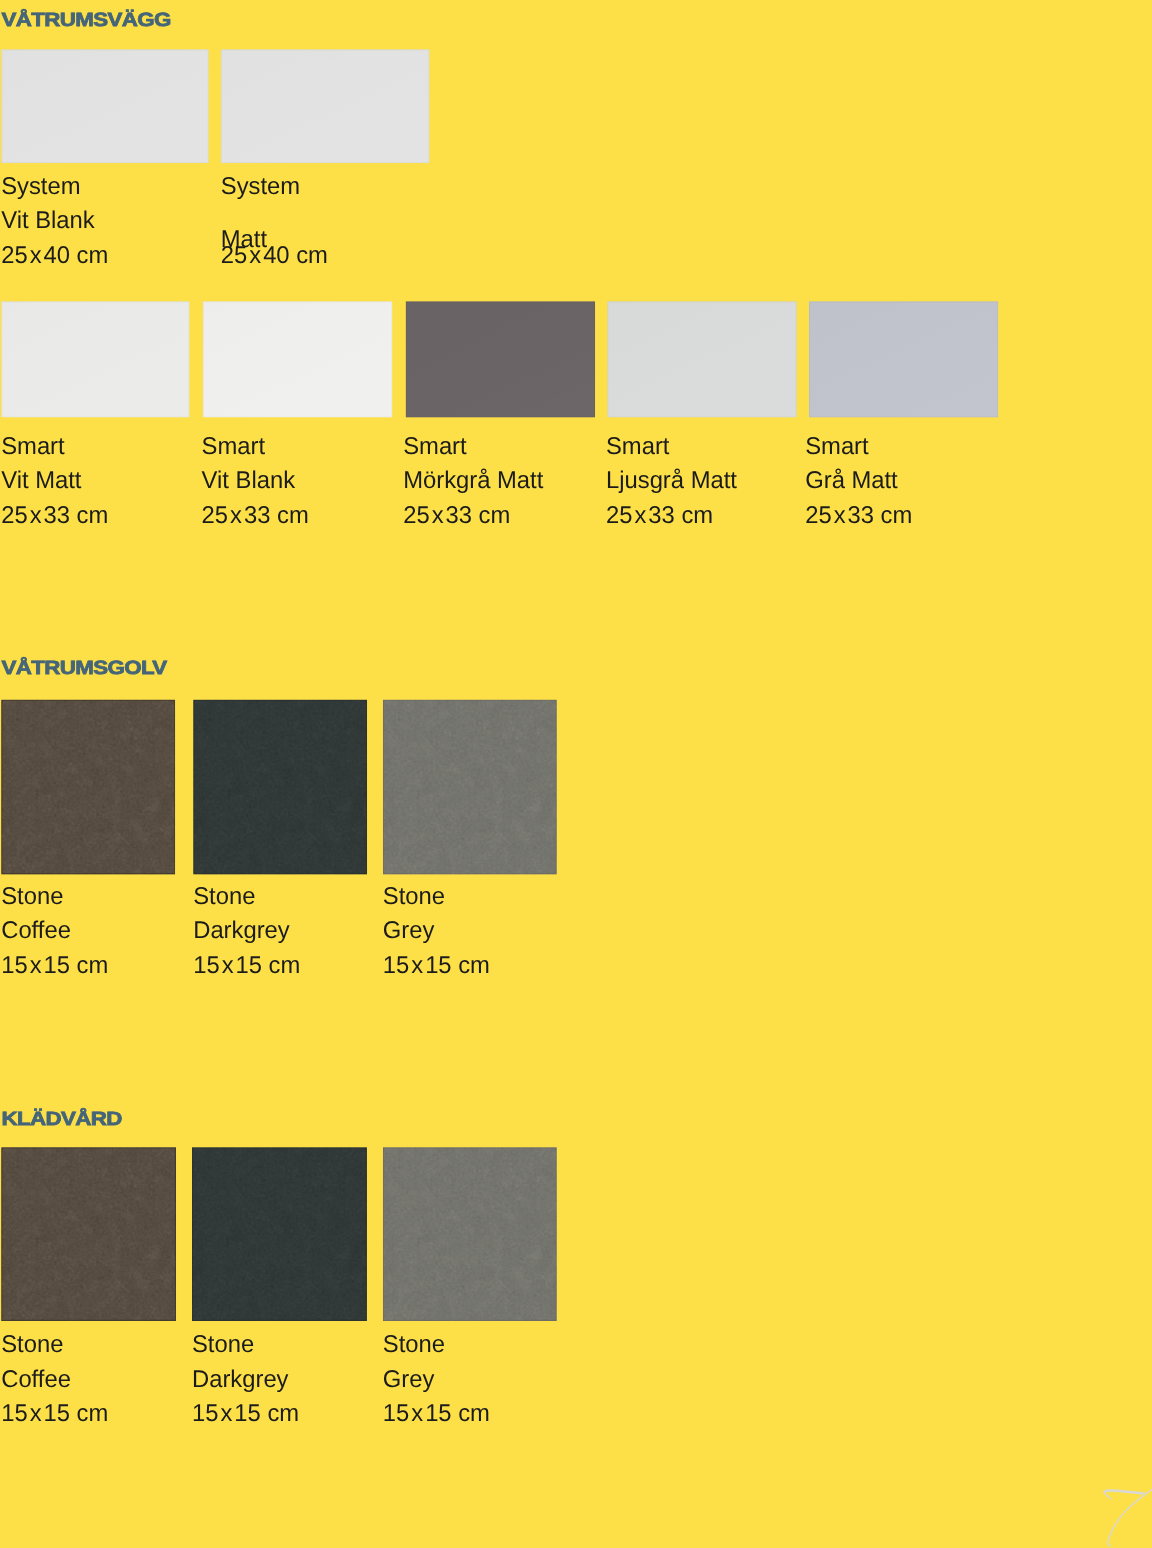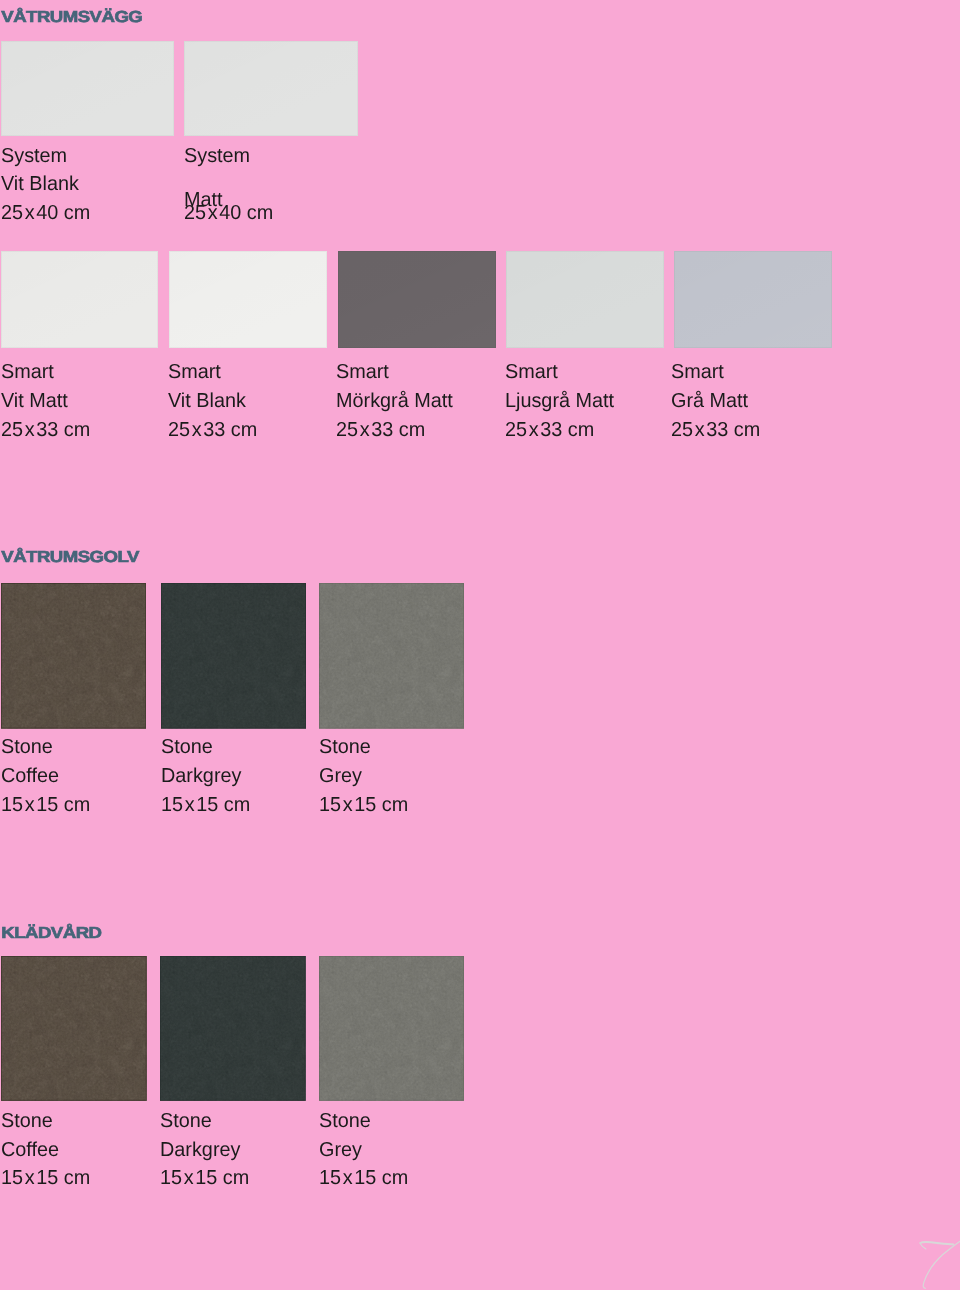--- a/index.html
+++ b/index.html
@@ -1,20 +1,20 @@
 <!DOCTYPE html>
 <html><head>
 <meta charset="utf-8">
 <title>VÅTRUMSVÄGG — VÅTRUMSGOLV — KLÄDVÅRD</title>
 <style>
   html,body{margin:0;padding:0;background:#ffffff;}
   body{width:960px;height:1290px;position:relative;overflow:hidden;
        font-family:"Liberation Sans",sans-serif;
        -webkit-font-smoothing:antialiased;text-rendering:geometricPrecision;}
-  .page{position:absolute;left:0;top:0;width:960px;height:1290px;background:#f9a8d4;overflow:hidden;}
+  .page{position:absolute;left:0;top:0;width:960px;height:1290px;background:#fde047;overflow:hidden;}
 
   .sect-title{position:absolute;white-space:nowrap;font-weight:bold;
        color:#456579;font-size:18.6px;line-height:18.6px;
        letter-spacing:-0.52px;-webkit-text-stroke:0.78px #456579;
        transform:scaleY(0.859);transform-origin:0 100%;}
 
   .swatch{position:absolute;overflow:hidden;}
   .tile-edge{position:absolute;left:0;top:0;right:0;bottom:0;
        box-shadow:inset 0 0 0 1px rgba(0,0,0,0.035);}
   .tile-sheen{position:absolute;left:0;top:0;right:0;bottom:0;

